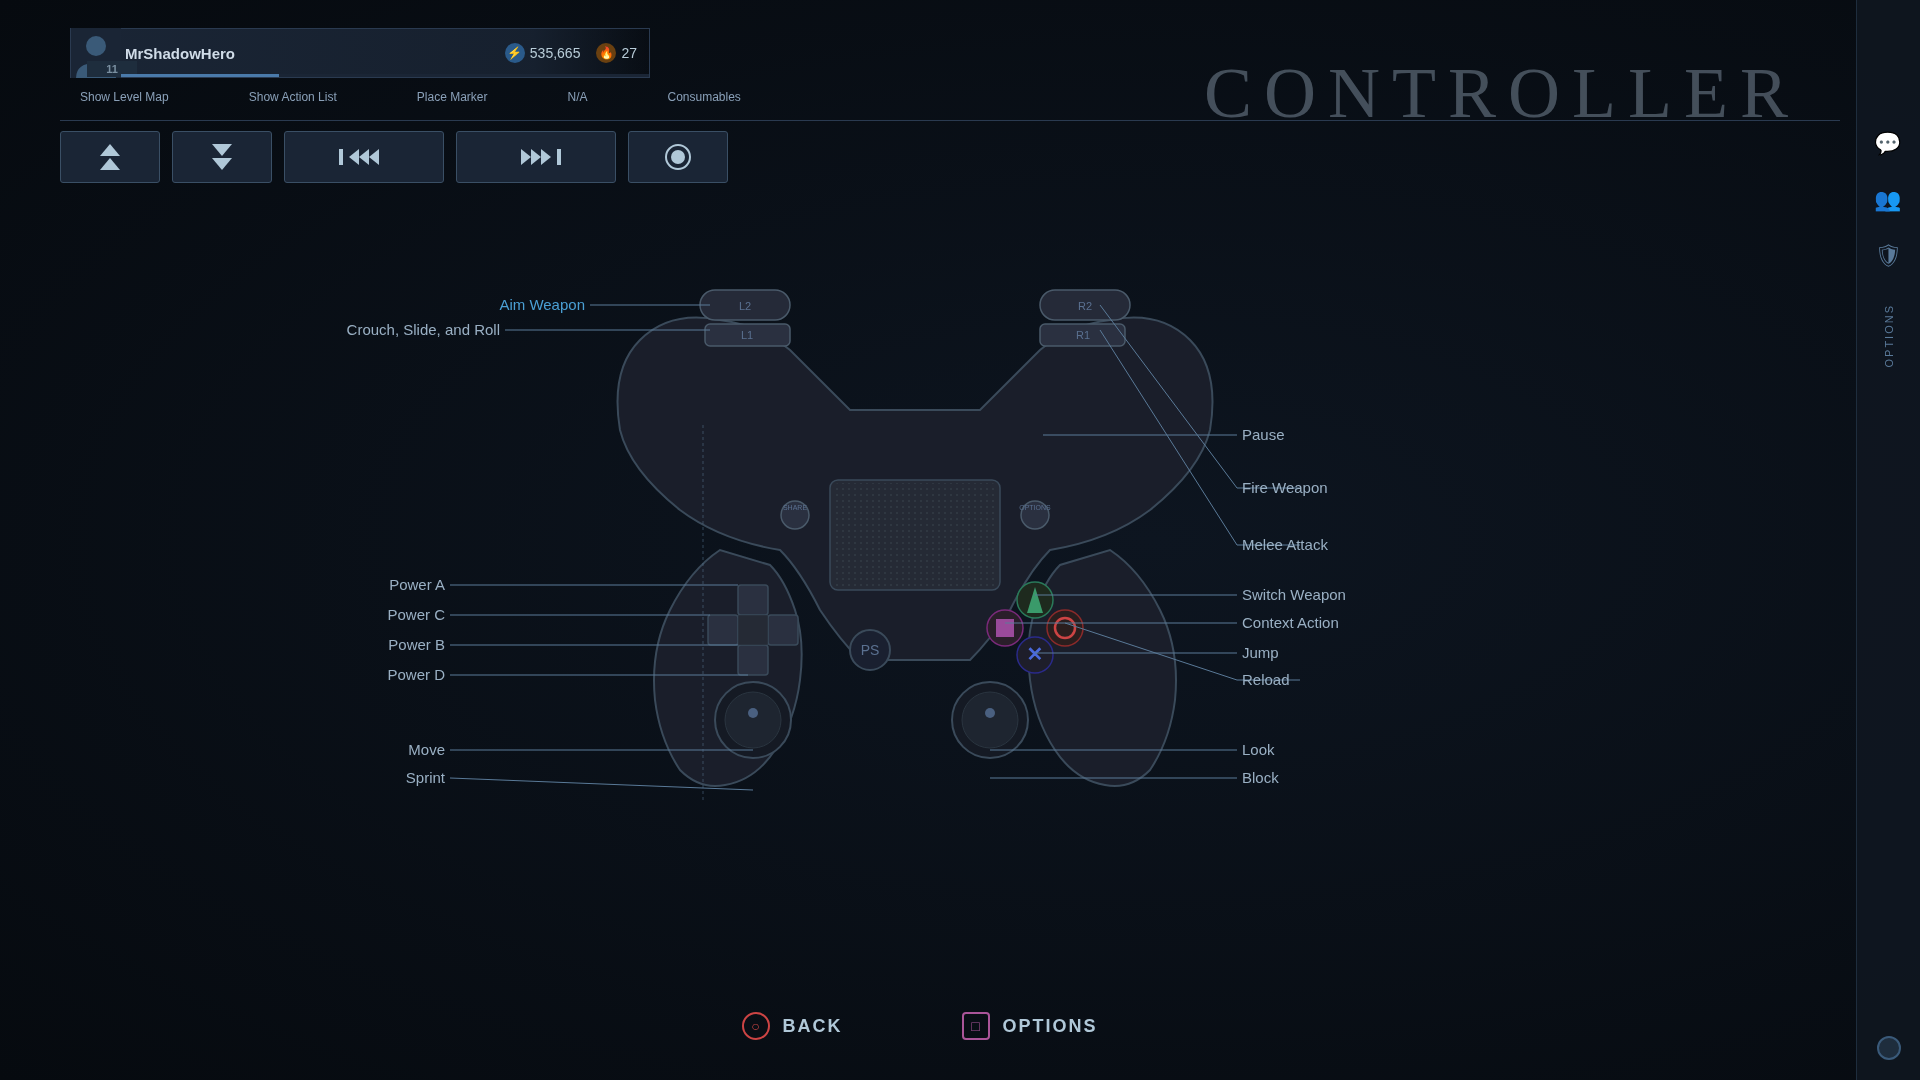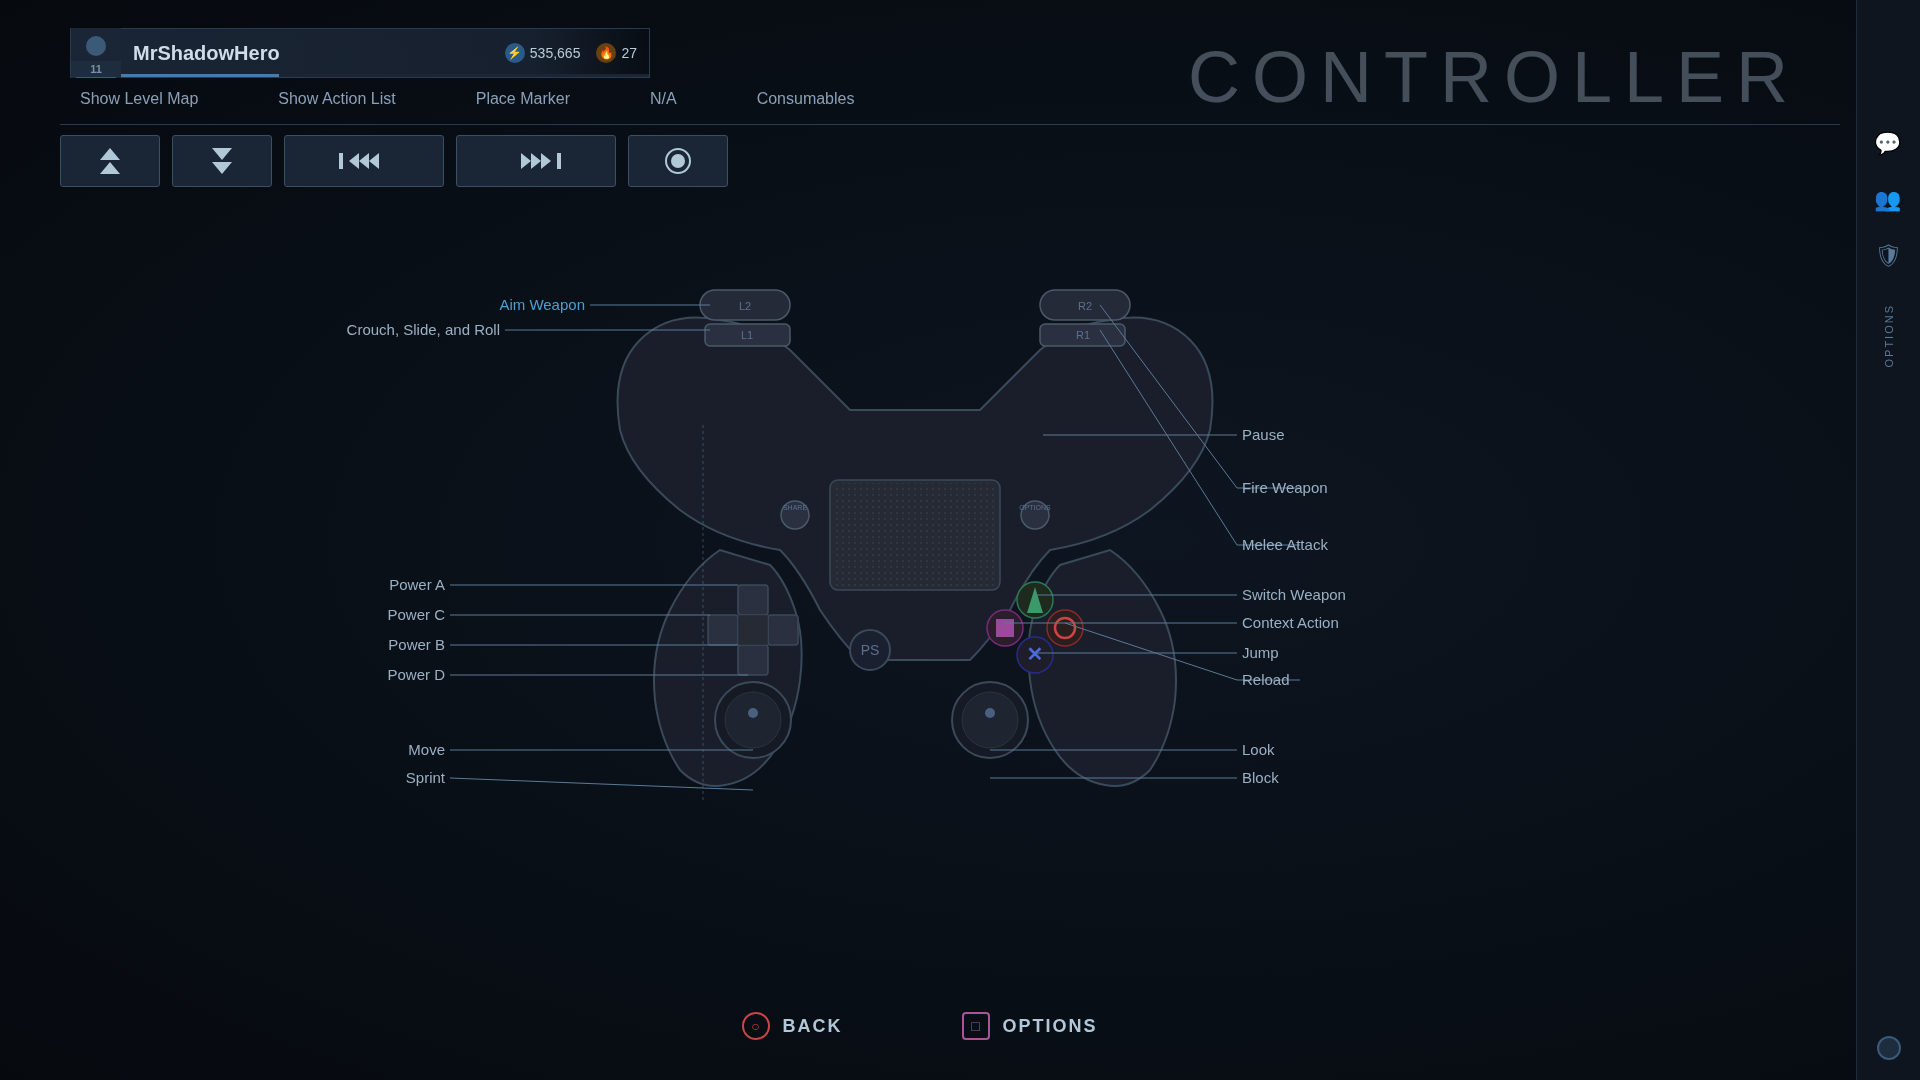--- a/index.html
+++ b/index.html
@@ -49,30 +49,30 @@
     }
 
     .user-level {
       background: #1e2d3d;
       color: #7a8fa0;
       font-size: 11px;
       font-weight: bold;
       padding: 2px 5px;
       position: absolute;
       bottom: 0;
-      left: 0;
+      left: 16px;
       width: 50px;
       text-align: center;
     }
 
     .user-name {
       color: #d0dce8;
-      font-size: 20px;
+      font-size: 15px;
       font-weight: bold;
-      margin-left: 12px;
+      margin-left: 4px;
       flex: 1;
     }
 
     .user-xp-bar {
       position: absolute;
       bottom: 0;
       left: 50px;
       height: 3px;
       width: calc(100% - 50px);
       background: #1a2535;
@@ -106,29 +106,29 @@
       align-items: center;
       justify-content: center;
       font-size: 12px;
     }
     .currency-icon.blue { background: #2a5a8a; color: #6ab0e0; }
     .currency-icon.orange { background: #6a4010; color: #d4901a; }
 
     
     .controller-title {
       position: absolute;
-      top: 36px;
+      top: 52px;
       right: 120px;
       font-size: 72px;
       font-weight: 100;
       color: rgba(180, 200, 220, 0.35);
       letter-spacing: 12px;
       text-transform: uppercase;
       z-index: 5;
-      font-family: Liberation Sans, sans-serif;
+      font-family: Liberation Serif, serif;
     }
 
     
     .options-sidebar {
       position: absolute;
       right: 0;
       top: 0;
       bottom: 0;
       width: 64px;
       background: rgba(15, 22, 32, 0.9);
@@ -169,21 +169,21 @@
       height: 24px;
       border-radius: 50%;
       background: #1e2d3d;
       border: 2px solid #3a5a7a;
       margin-top: auto;
       margin-bottom: 20px;
     }
 
     .menu-item {
       color: #8aa0b8;
-      font-size: 16px;
+      font-size: 12px;
       padding: 0 40px 16px 40px;
       cursor: pointer;
       position: relative;
       white-space: nowrap;
     }
     .menu-item:first-child { padding-left: 20px; }
 
     .menu-btn {
       background: #1a2535;
       border: 1px solid #3a4f65;

